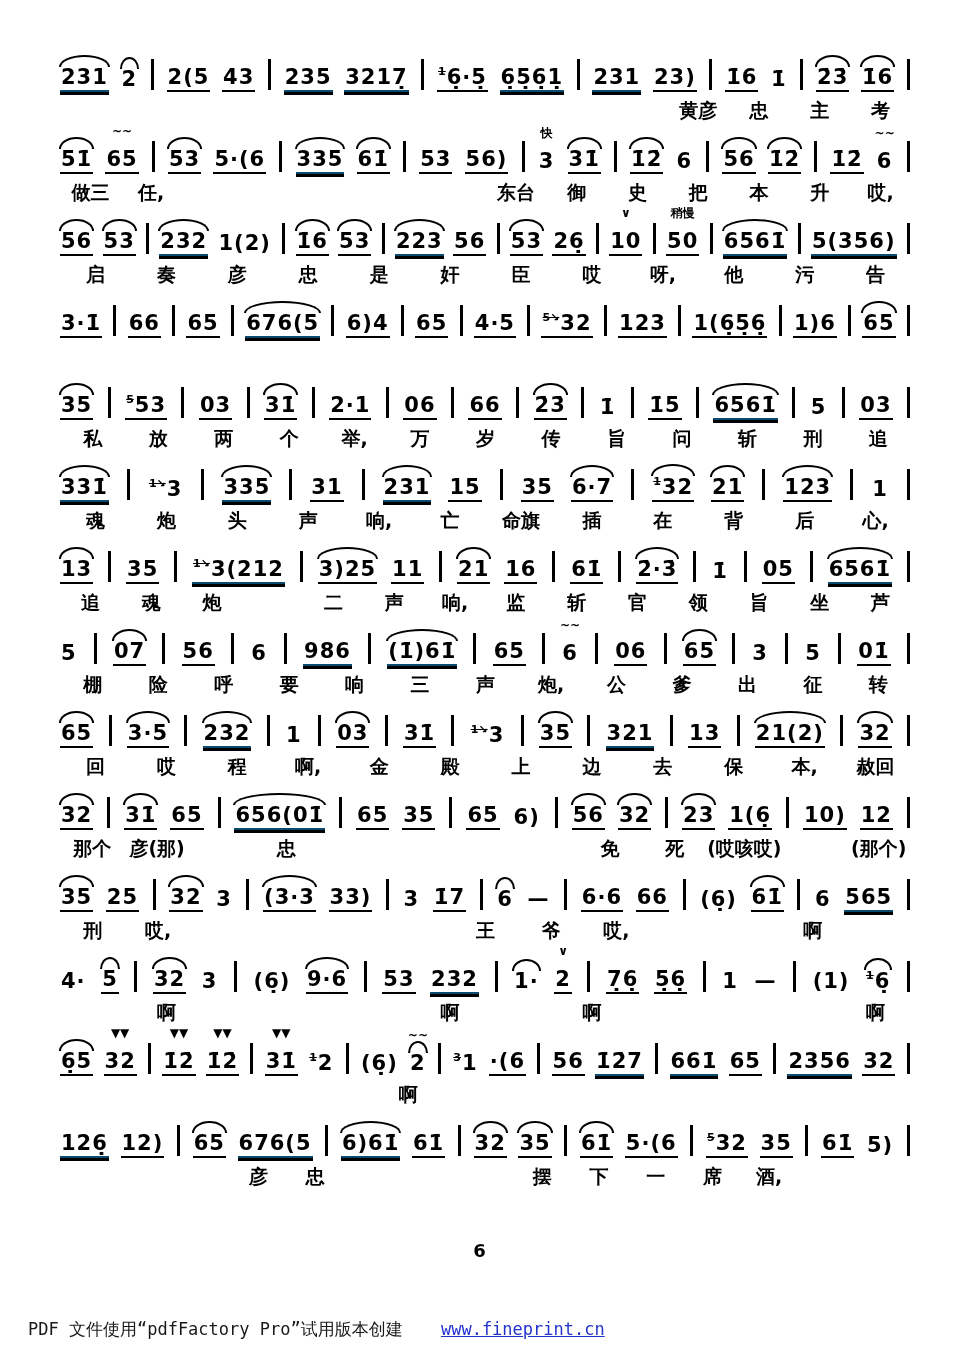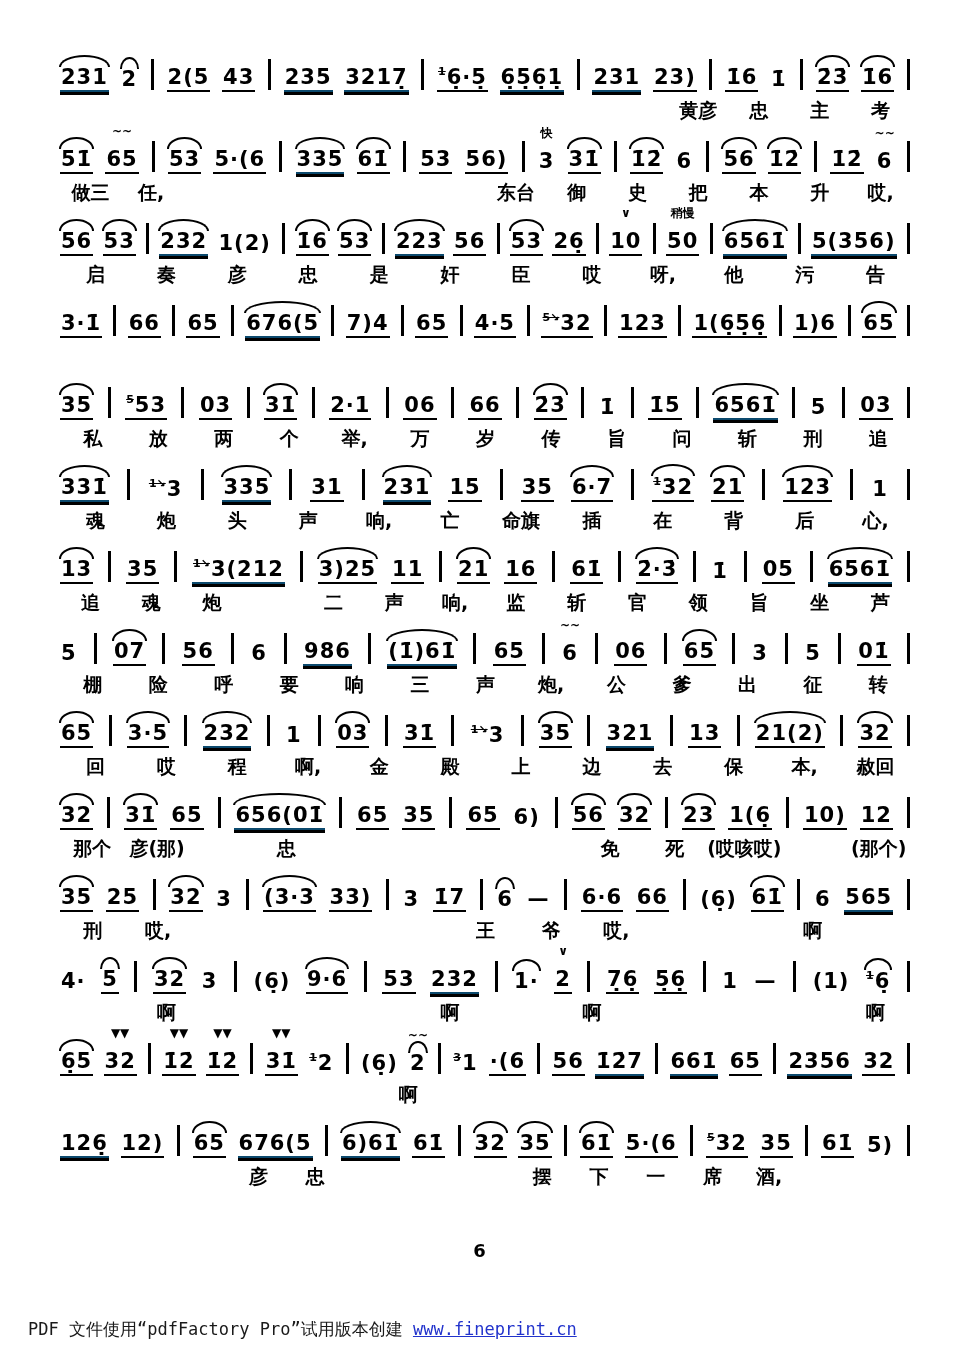--- a/index.html
+++ b/index.html
@@ -40,21 +40,21 @@
     font-size:19px;font-weight:600;
   }
   .syl{flex:1 1 0;text-align:center;white-space:nowrap;}
   .lgap{flex:0 1 0;}
   .pagenum{text-align:center;font-size:18px;font-weight:bold;margin-top:46px;}
   .footer{
     position:absolute;left:28px;bottom:16px;font-size:17px;color:#1a1a1a;
     font-family:"DejaVu Sans Mono","Liberation Mono",monospace;
     white-space:nowrap;
   }
-  .footer a{color:#2233cc;text-decoration:underline;cursor:pointer;}
+  .footer a{color:#2233cc;text-decoration:underline;cursor:pointer;margin-left:28px;}
 </style>
 </head>
 <body>
 
 <div class="page">
   <div class="score">
       <div class="music-line">
         <div class="notes-row">
           <span class="tok u2 arc">231</span>
           <span class="tok arc">2</span>
@@ -170,21 +170,21 @@
       <div class="music-line">
         <div class="notes-row">
           <span class="tok u1">3·1̇</span>
           <div class="bar"></div>
           <span class="tok u1">66</span>
           <div class="bar"></div>
           <span class="tok u1">65</span>
           <div class="bar"></div>
           <span class="tok u2 arc">676(5</span>
           <div class="bar"></div>
-          <span class="tok u1">7)4</span>
+          <span class="tok u1">6)4</span>
           <div class="bar"></div>
           <span class="tok u1">65</span>
           <div class="bar"></div>
           <span class="tok u1">4·5</span>
           <div class="bar"></div>
           <span class="tok u1"><sup class="grace">5↘</sup>32</span>
           <div class="bar"></div>
           <span class="tok u1">123</span>
           <div class="bar"></div>
           <span class="tok u1">1(6̣5̣6̣</span>

